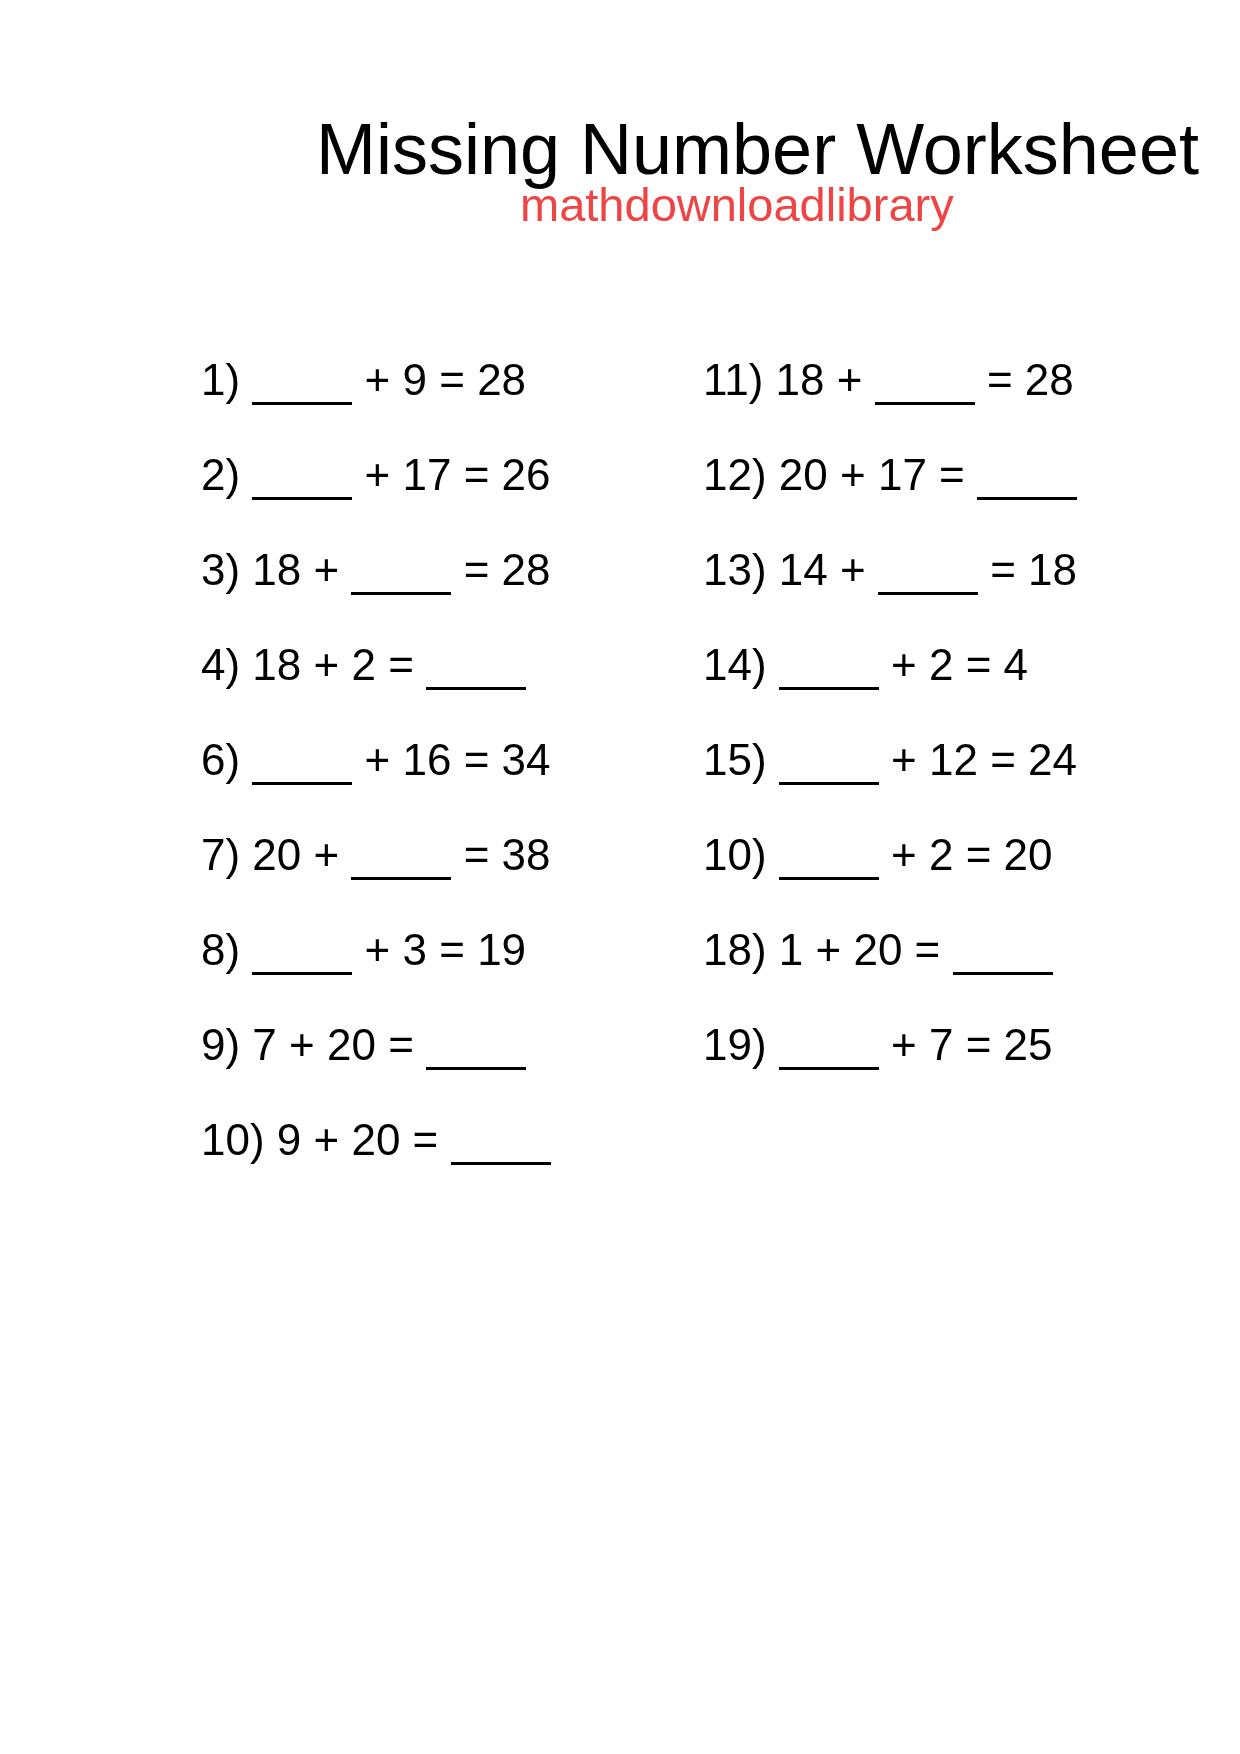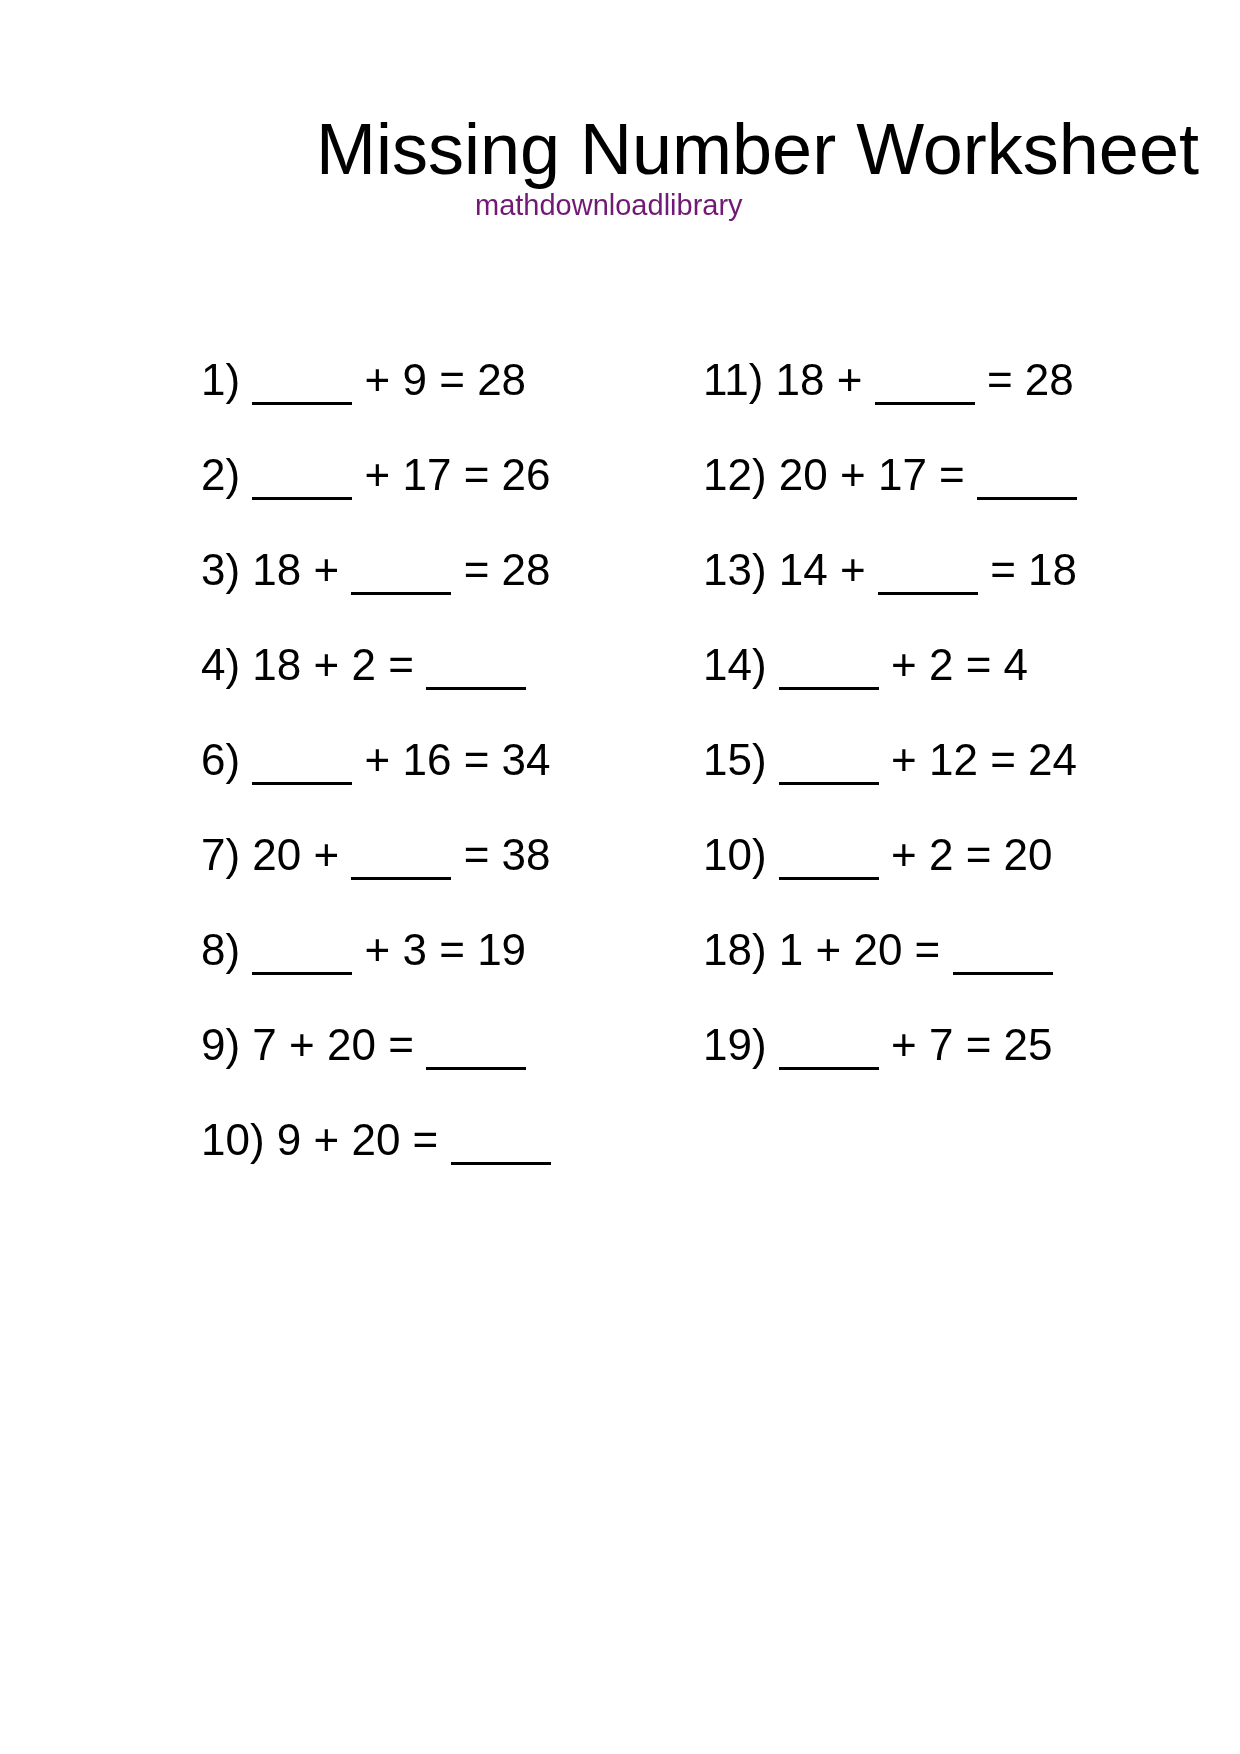--- a/index.html
+++ b/index.html
@@ -21,26 +21,26 @@
       top: 98px;
       font-size: 72px;
       line-height: 70px;
       white-space: nowrap;
       color: #000000;
       margin: 16px;
       font-weight: normal;
     }
     .subtitle {
       position: absolute;
-      left: 475px;
+      left: 520px;
       top: 180px;
-      font-size: 29px;
+      font-size: 47px;
       line-height: 50px;
       white-space: nowrap;
-      color: #701a75;
+      color: #ef4444;
     }
     .column {
       position: absolute;
       top: 355px;
     }
     .col-left { left: 201px; }
     .col-right { left: 703px; }
     .problem {
       height: 95px;
       font-size: 44px;

